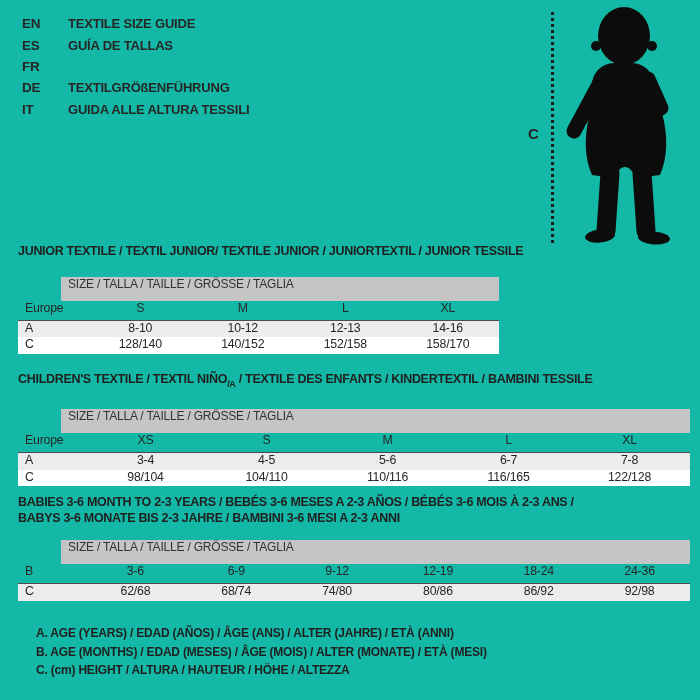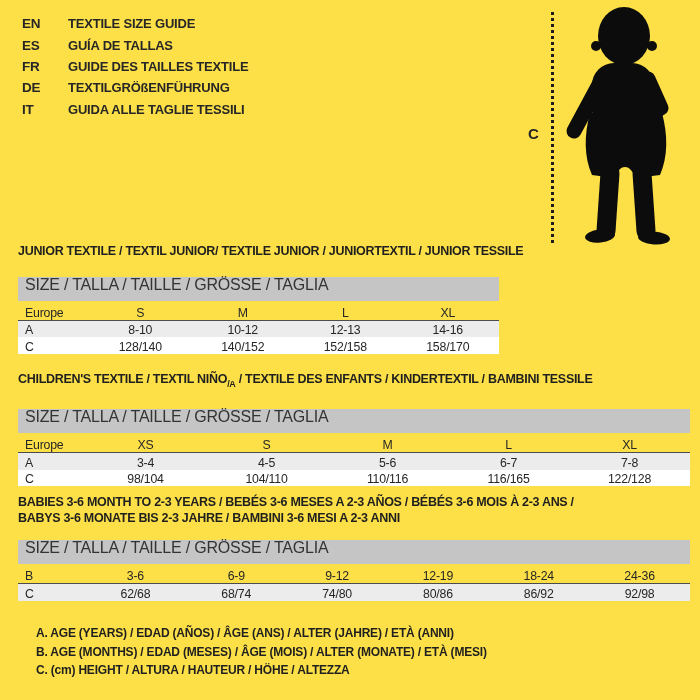--- a/index.html
+++ b/index.html
@@ -1,17 +1,17 @@
 <!DOCTYPE html>
 <html><head>
 <meta charset="utf-8">
 <style>
   html,body{margin:0;padding:0;background:#fff;}
   .page{
-    position:relative;width:700px;height:700px;background:#fde047;
+    position:relative;width:700px;height:700px;background:#14b8a6;
     font-family:"Liberation Sans", sans-serif;color:#262626;overflow:hidden;
   }
   
   .lang-list{position:absolute;left:22px;top:13px;}
   .lang-row{display:flex;height:21.4px;align-items:center;}
   .lang-code{width:46px;font-weight:bold;font-size:13.5px;letter-spacing:-0.2px;}
   .lang-title{font-weight:bold;font-size:13px;letter-spacing:-0.2px;white-space:nowrap;}
   
   .dotted-line{position:absolute;left:551px;top:12px;height:231px;width:0;border-left:3px dotted #1c1c1c;}
   .fig-label{position:absolute;left:528px;top:125px;font-weight:bold;font-size:15px;}
@@ -23,23 +23,23 @@
   .sec-babies{top:495px;width:672px;}
   .sec-title{
     font-weight:bold;font-size:12.5px;letter-spacing:-0.3px;white-space:nowrap;
     color:#1f1f1f;line-height:15.5px;
   }
   .sec-title sub{font-size:9px;}
   .size-table{margin-top:17px;width:100%;}
   .sec-babies .size-table{margin-top:14px;}
   .size-bar{
     height:24px;line-height:15px;background:#c5c5c5;color:#333333;
-    font-size:16px;padding-left:7px;letter-spacing:-0.2px;
+    font-size:12px;padding-left:7px;letter-spacing:-0.2px;margin-left:43px;
   }
-  .trow{display:flex;align-items:flex-end;font-size:12.3px;letter-spacing:-0.2px;}
+  .trow{display:flex;align-items:flex-start;font-size:12.3px;letter-spacing:-0.2px;}
   .trow-first{height:19px;border-bottom:1.5px solid #4c4c4c;}
   .trow-mid{height:16.5px;background:#ececec;}
   .trow-last{height:16.5px;background:#ffffff;}
   .tlabel{padding-left:7px;text-align:left;}
   .w64{width:64px;}
   .w60{width:60px;}
   .tcell{flex:1;text-align:center;}
   
   .notes{position:absolute;left:36px;top:624px;}
   .note-line{font-weight:bold;font-size:12px;letter-spacing:-0.2px;line-height:18.6px;white-space:nowrap;color:#1f1f1f;}
@@ -53,29 +53,28 @@
     <div class="lang-row">
       <span class="lang-code">EN</span>
       <span class="lang-title">TEXTILE SIZE GUIDE</span>
     </div>
     <div class="lang-row">
       <span class="lang-code">ES</span>
       <span class="lang-title">GUÍA DE TALLAS</span>
     </div>
     <div class="lang-row">
       <span class="lang-code">FR</span>
-      <span class="lang-title">GUIDE DES TAILLES TEXTILE</span>
     </div>
     <div class="lang-row">
       <span class="lang-code">DE</span>
       <span class="lang-title">TEXTILGRÖßENFÜHRUNG</span>
     </div>
     <div class="lang-row">
       <span class="lang-code">IT</span>
-      <span class="lang-title">GUIDA ALLE TAGLIE TESSILI</span>
+      <span class="lang-title">GUIDA ALLE ALTURA TESSILI</span>
     </div>
   </div>
 
   <div class="dotted-line"></div>
   <div class="fig-label">C</div>
   <svg class="silhouette" width="132" height="240" viewBox="0 0 132 240" fill="#0c0c0c">
     <ellipse cx="62" cy="31" rx="26" ry="29"></ellipse>
     <circle cx="34" cy="41" r="5"></circle>
     <circle cx="90" cy="41" r="5"></circle>
     <rect x="30" y="58" width="62" height="68" rx="22"></rect>

